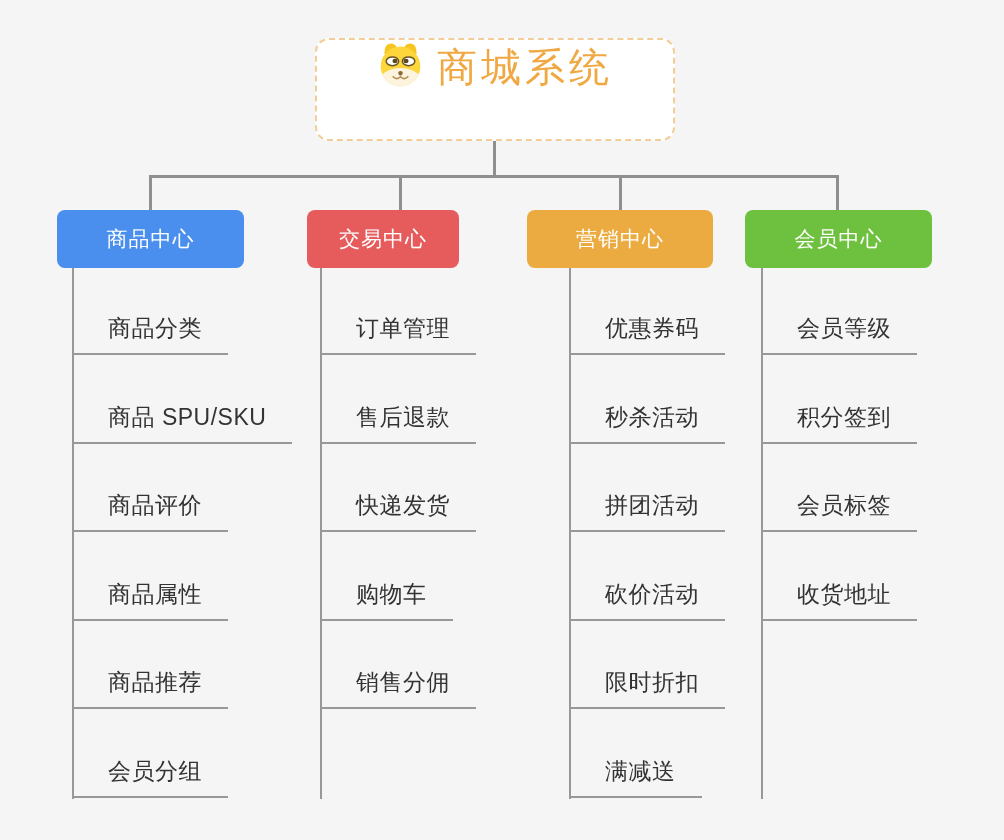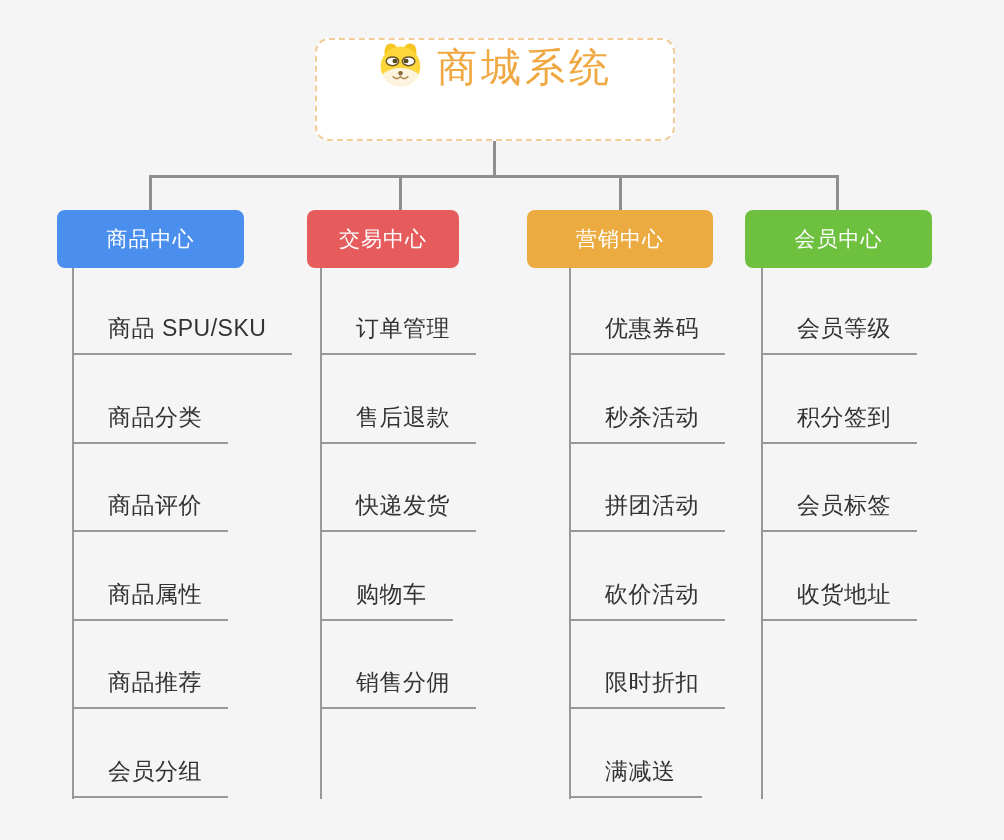--- a/index.html
+++ b/index.html
@@ -85,24 +85,24 @@
       <ellipse cx="39.5" cy="28.5" rx="3.5" ry="3" fill="#5c4a1e"></ellipse>
       <path d="M29,43.5 Q32,41 35,43.5 Q35.5,47.5 32,48.5 Q28.5,47.5 29,43.5 Z" fill="#8a6a3b"></path>
       <path d="M22,50 Q27,55 32,50 Q37,55 42,50" stroke="#b08a4e" stroke-width="2.2" fill="none" stroke-linecap="round"></path>
     </svg>
     <span class="root-title" style="color: rgb(240, 168, 66);">商城系统</span>
   </div>
 
   <div class="col-header" style="left: 57px; width: 187px; background: rgb(74, 143, 238);">商品中心</div>
   <div class="branch" style="left:72px">
     <div class="item">
-        <span class="item-label">商品 SPU/SKU</span>
+        <span class="item-label">商品分类</span>
       </div>
     <div class="item">
-        <span class="item-label">商品分类</span>
+        <span class="item-label">商品 SPU/SKU</span>
       </div>
     <div class="item">
         <span class="item-label">商品评价</span>
       </div>
     <div class="item">
         <span class="item-label">商品属性</span>
       </div>
     <div class="item">
         <span class="item-label">商品推荐</span>
       </div>

